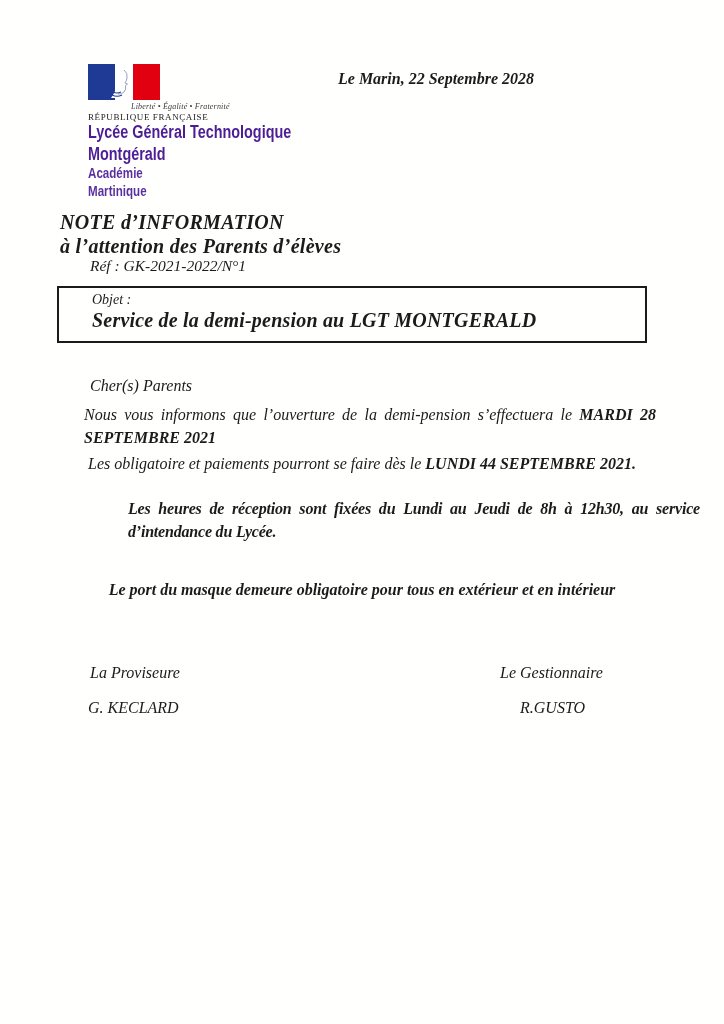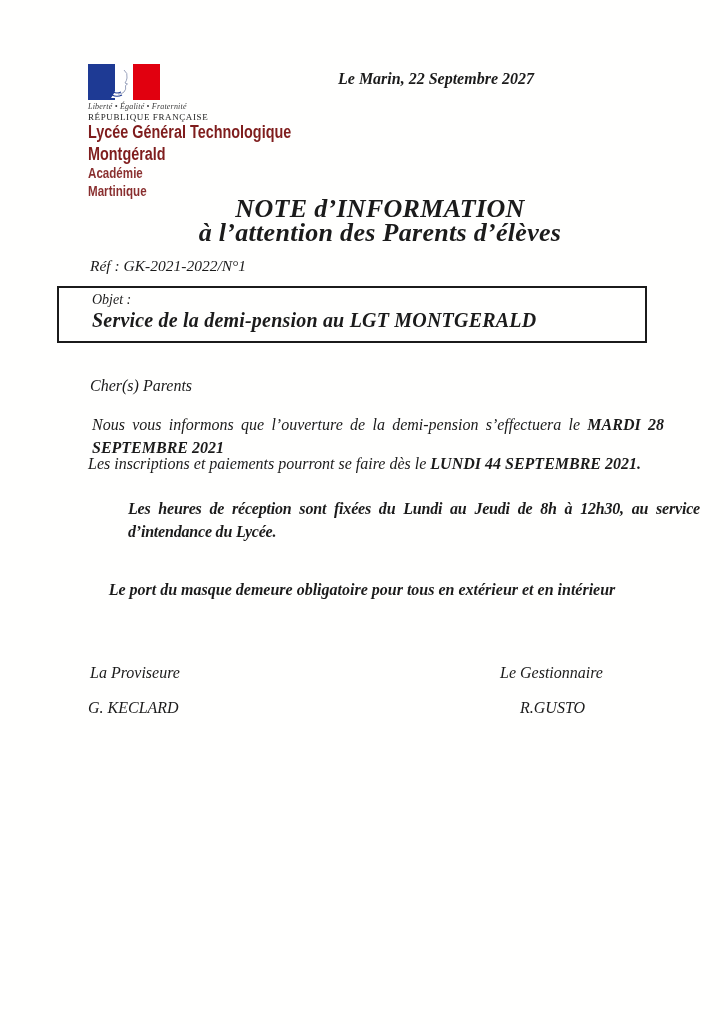--- a/index.html
+++ b/index.html
@@ -13,46 +13,46 @@
     font-family: "Liberation Serif", serif;
     color: #1b1b1b;
     overflow: hidden;
   }
 
   
   .logo-block { position: absolute; left: 88px; top: 64px; width: 150px; }
   .flag { display: block; width: 72px; height: 36px; }
   .motto {
     font-size: 8px; font-style: italic; color: #3a3a3a;
-    margin-top: 2px; letter-spacing: 0.2px; white-space: nowrap;
+    margin-top: 2px; letter-spacing: 0.2px; white-space: nowrap; margin-left: 43px;
   }
   .republic {
     font-size: 9px; color: #222; letter-spacing: 0.6px;
     margin-top: 1px; white-space: nowrap;
   }
 
   .date-line {
     position: absolute; left: 338px; top: 70px;
     font-size: 16px; font-style: italic; font-weight: bold;
     white-space: nowrap;
   }
 
-  .school-block { position: absolute; left: 88px; top: 121px; color: #7f1d1d; }
+  .school-block { position: absolute; left: 88px; top: 121px; color: #4c1d95; }
   .school-line { display: block; white-space: nowrap; }
   .school-line > span {
     display: inline-block; transform: scaleX(0.8); transform-origin: 0 50%;
     font-family: "Liberation Sans", sans-serif;
   }
   .school-name { font-size: 18px; font-weight: bold; line-height: 22px; }
   .school-academy { font-size: 14.5px; font-weight: bold; line-height: 17.5px; opacity: 0.92; }
 
   
   .note-title {
-    position: absolute; left: 60px; top: 197px; width: 640px;
-    text-align: center; font-size: 26px; font-weight: bold; font-style: italic;
+    position: absolute; left: 60px; top: 210px; width: 640px;
+    font-size: 20px; font-weight: bold; font-style: italic;
     line-height: 24px; letter-spacing: 0.3px;
   }
 
   .ref-line {
     position: absolute; left: 90px; top: 257px;
     font-size: 15.5px; font-style: italic; white-space: nowrap;
   }
 
   
   .subject-box {
@@ -61,21 +61,21 @@
   }
   .subject-label { font-size: 14px; font-style: italic; }
   .subject-title {
     font-size: 20px; font-weight: bold; font-style: italic;
     margin-top: 1px; letter-spacing: 0.2px; white-space: nowrap;
   }
 
   
   .body-text { font-size: 16px; font-style: italic; line-height: 23px; }
   .salutation { position: absolute; left: 90px; top: 374px; font-style: italic; }
-  .para-1 { position: absolute; left: 92px; top: 403px; width: 572px; text-align: justify; margin-top: 10px; }
+  .para-1 { position: absolute; left: 84px; top: 403px; width: 572px; text-align: justify; }
   .para-2 { position: absolute; left: 88px; top: 452px; width: 580px; }
   .para-3 {
     position: absolute; left: 90px; top: 497px; width: 572px;
     font-weight: bold; text-align: justify; letter-spacing: -0.2px; margin-left: 38px;
   }
   .bold-run { font-weight: bold; }
 
   .mask-notice {
     position: absolute; left: 92px; top: 577px; width: 540px;
     font-size: 16px; font-style: italic; font-weight: bold;
@@ -100,21 +100,21 @@
       <rect x="27" y="0" width="18" height="36" fill="#ffffff"></rect>
       <rect x="45" y="0" width="27" height="36" fill="#e1000f"></rect>
       <path d="M33,3 C28,6 26,12 28,18 C29,23 27,29 23,34 L30,34 C33,29 34,24 33,19 C32,14 34,9 37,6 Z" fill="#ffffff"></path>
       <path d="M36,6 q4,3 3,8 q-0.5,3 -2,5 l2.5,1 l-2,1.5 q1,4 -1.5,6.5 q-2.5,2.5 -6,2" fill="none" stroke="#9aa3bd" stroke-width="1"></path>
       <path d="M25,28 q4,2 8,0 M24,31 q5,2.5 10,0" fill="none" stroke="#1e3a94" stroke-width="1.2"></path>
     </svg>
     <div class="motto">Liberté • Égalité • Fraternité</div>
     <div class="republic">RÉPUBLIQUE FRANÇAISE</div>
   </div>
 
-  <div class="date-line">Le Marin, 22 Septembre 2027</div>
+  <div class="date-line">Le Marin, 22 Septembre 2028</div>
 
   <div class="school-block">
     <span class="school-line school-name"><span>Lycée Général Technologique</span></span>
     <span class="school-line school-name"><span>Montgérald</span></span>
     <span class="school-line school-academy"><span>Académie</span></span>
     <span class="school-line school-academy"><span>Martinique</span></span>
   </div>
 
   <div class="note-title">
     <div>NOTE d’INFORMATION</div>
@@ -125,21 +125,21 @@
 
   <div class="subject-box">
     <div class="subject-label">Objet :</div>
     <div class="subject-title">Service de la demi-pension au LGT MONTGERALD</div>
   </div>
 
   <div class="body-text salutation">Cher(s) Parents</div>
 
   <div class="body-text para-1"><span>Nous vous informons que l’ouverture de la demi-pension s’effectuera le </span><span class="bold-run">MARDI 28 SEPTEMBRE 2021</span></div>
 
-  <div class="body-text para-2"><span>Les inscriptions et paiements pourront se faire dès le </span><span class="bold-run">LUNDI 44 SEPTEMBRE 2021.</span></div>
+  <div class="body-text para-2"><span>Les obligatoire et paiements pourront se faire dès le </span><span class="bold-run">LUNDI 44 SEPTEMBRE 2021.</span></div>
 
   <div class="body-text para-3">Les heures de réception sont fixées du Lundi au Jeudi de 8h à 12h30, au service d’intendance du Lycée.</div>
 
   <div class="mask-notice">Le port du masque demeure obligatoire pour tous en extérieur et en intérieur</div>
 
   <div class="sig sig-role-left">La Proviseure</div>
   <div class="sig sig-role-right">Le Gestionnaire</div>
   <div class="sig sig-name-left">G.  KECLARD</div>
   <div class="sig sig-name-right">R.GUSTO</div>
 

